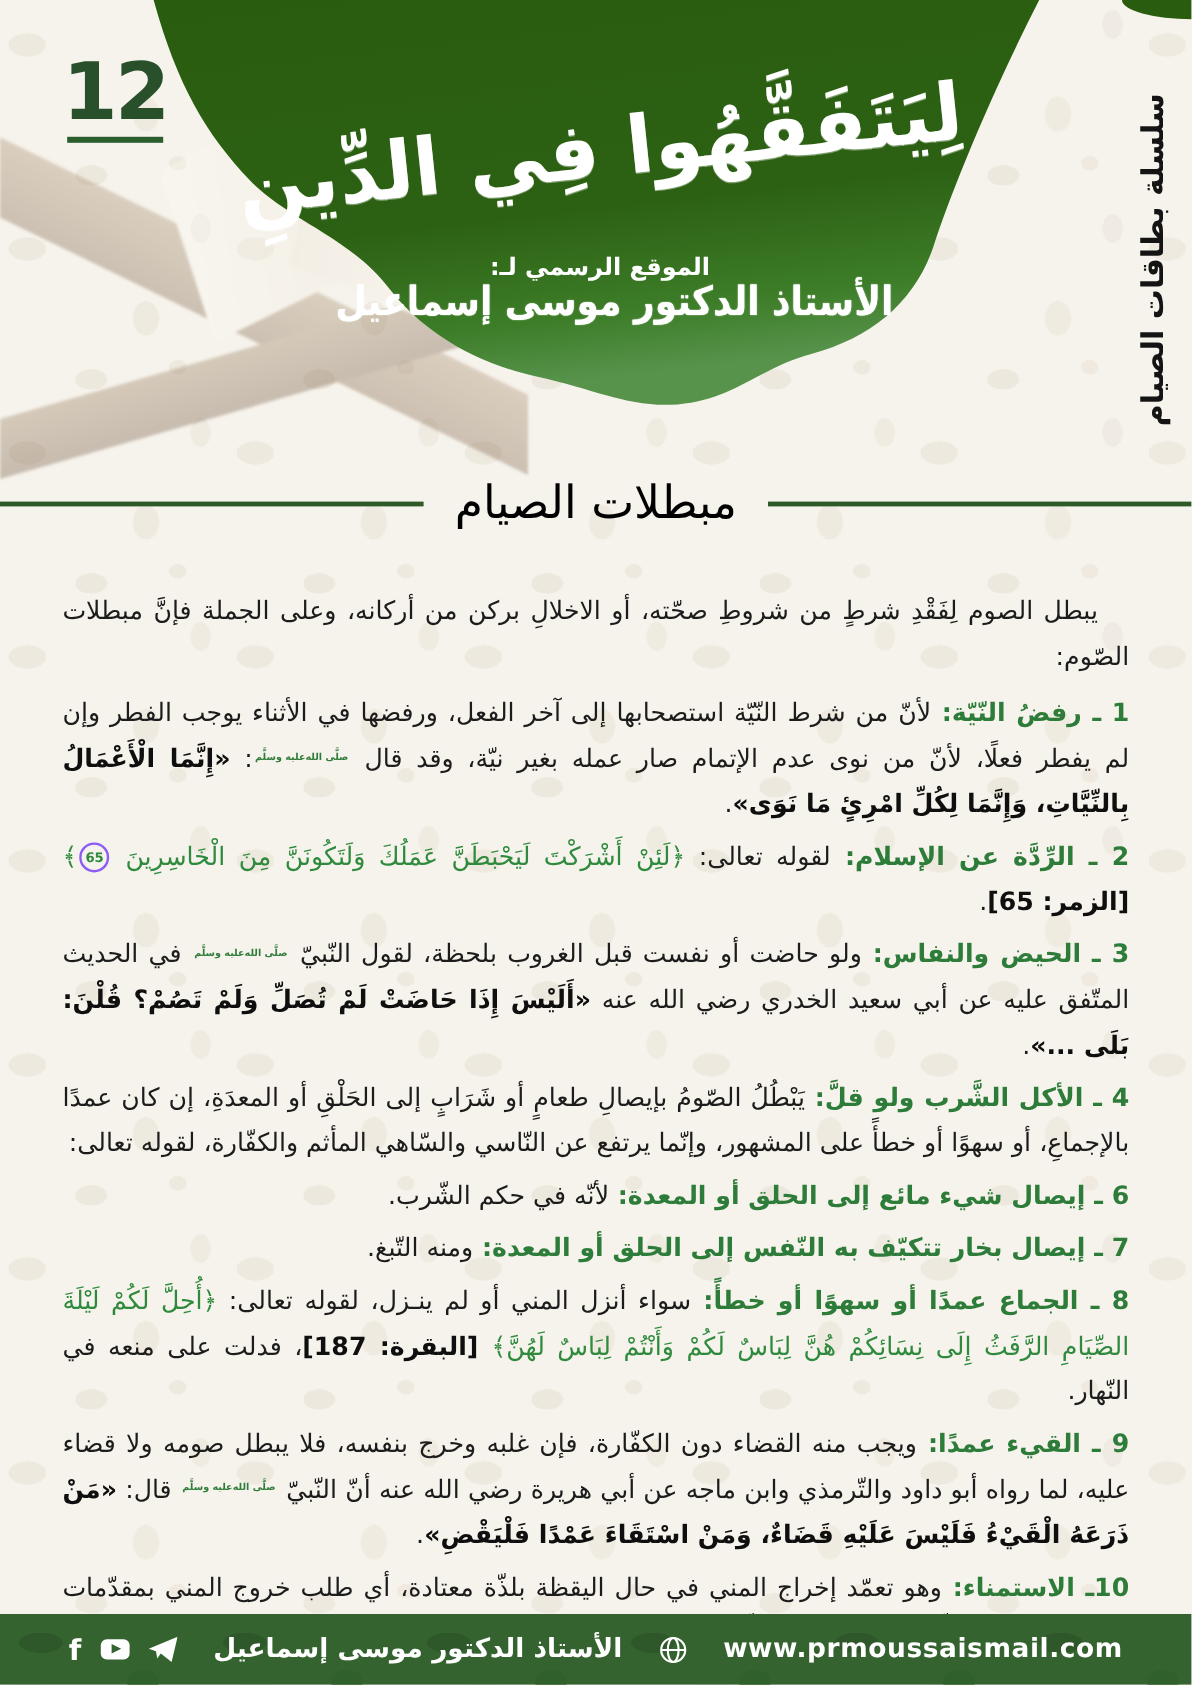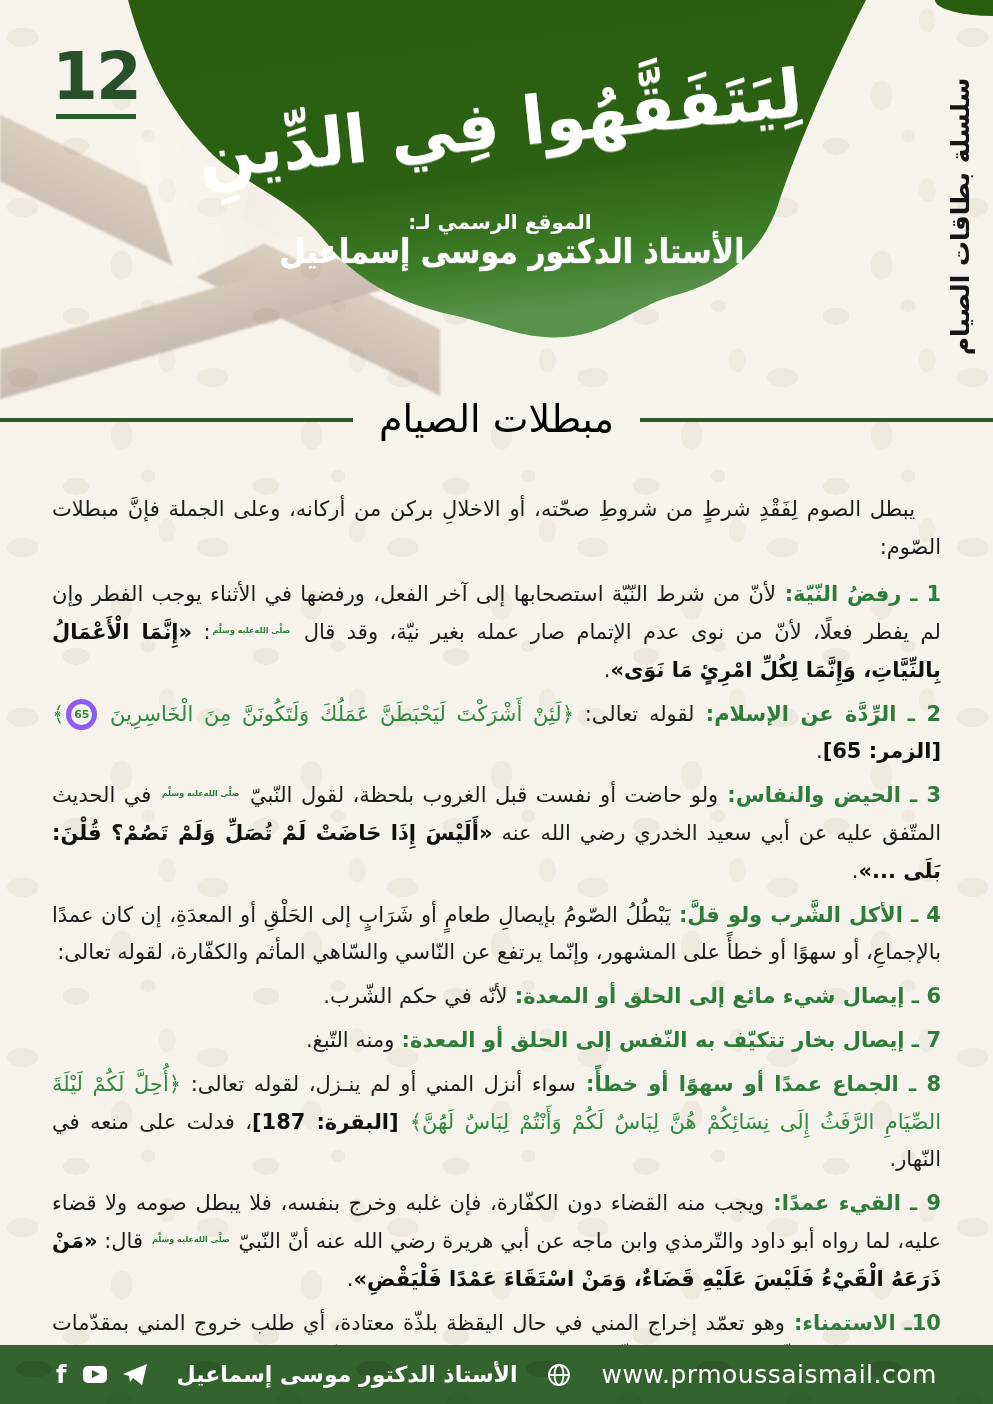--- a/index.html
+++ b/index.html
@@ -52,36 +52,36 @@
   .item{margin-top:6px;}
   .num{color:#2e7c39;font-weight:bold;}
   .seg-title{color:#2e7c39;font-weight:bold;}
   .seg-text{color:#1c1c1c;}
   .seg-hadith{color:#0f0f0f;font-weight:bold;}
   .seg-quran{color:#2f8a3e;font-weight:normal;}
   .seg-ref{color:#0f0f0f;font-weight:bold;}
   .saw{display:inline-flex;flex-direction:row;align-items:center;vertical-align:middle;
     margin:0 2px;color:#2e7c39;transform:translateY(-2px);}
   .saw i{font-style:normal;font-size:8px;line-height:8px;font-weight:bold;white-space:nowrap;}
-  .ayah{display:inline-block;width:21px;height:21px;line-height:21px;border:5px solid #8b5cf6;
+  .ayah{display:inline-block;width:21px;height:21px;line-height:21px;border:2px solid #8b5cf6;
     border-radius:50%;font-size:11px;font-weight:bold;color:#2f8a3e;text-align:center;
     vertical-align:middle;margin:0 2px;}
   .footer{position:absolute;left:0;bottom:0;width:993px;height:59px;z-index:4;direction:ltr;
     background-color:#35632f;
     background-image:radial-gradient(ellipse 30px 14px at 20% 30%, #2e5829 60%, transparent 61%),
       radial-gradient(ellipse 22px 16px at 70% 70%, #30602b 60%, transparent 61%);
     background-size:170px 80px;
     display:flex;align-items:center;justify-content:center;gap:30px;color:#fff;}
   .social{display:flex;align-items:center;gap:16px;}
   .fb-icon{font-size:24px;font-weight:bold;line-height:1;}
   .yt-icon{display:inline-block;width:24px;height:17px;background:#fff;border-radius:5px;position:relative;}
   .yt-icon::after{content:"";position:absolute;left:9px;top:4px;border-left:8px solid #35632f;
     border-top:4.5px solid transparent;border-bottom:4.5px solid transparent;}
   .footer-owner{font-size:22px;font-weight:bold;direction:rtl;}
-  .footer-url{font-size:25px;font-weight:normal;letter-spacing:.5px;}
+  .footer-url{font-size:22px;font-weight:bold;letter-spacing:.5px;}
 </style>
 </head>
 <body>
 
 <div class="page">
   <div class="pattern"></div>
 
   <div class="book-photo">
     <div class="book-bar1"></div>
     <div class="book-bar2"></div>

